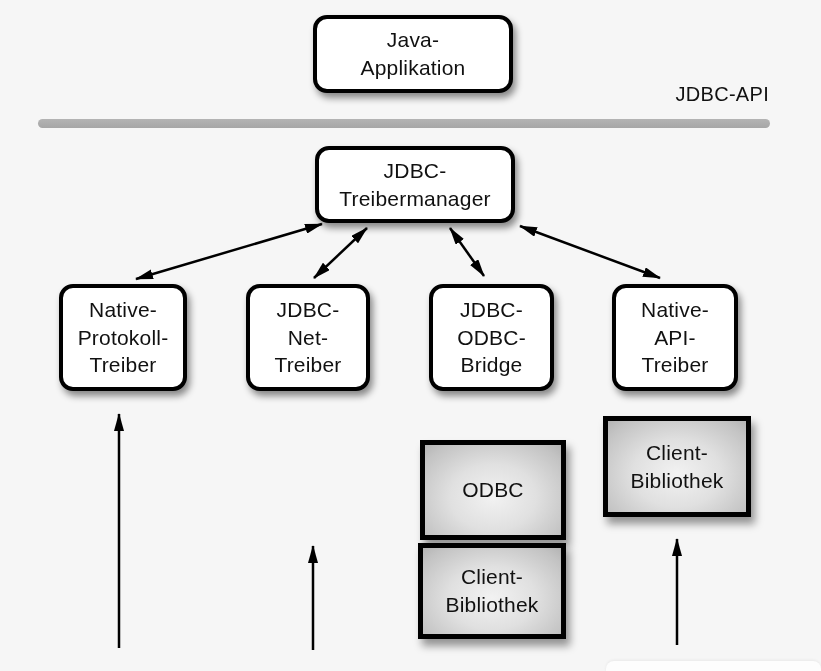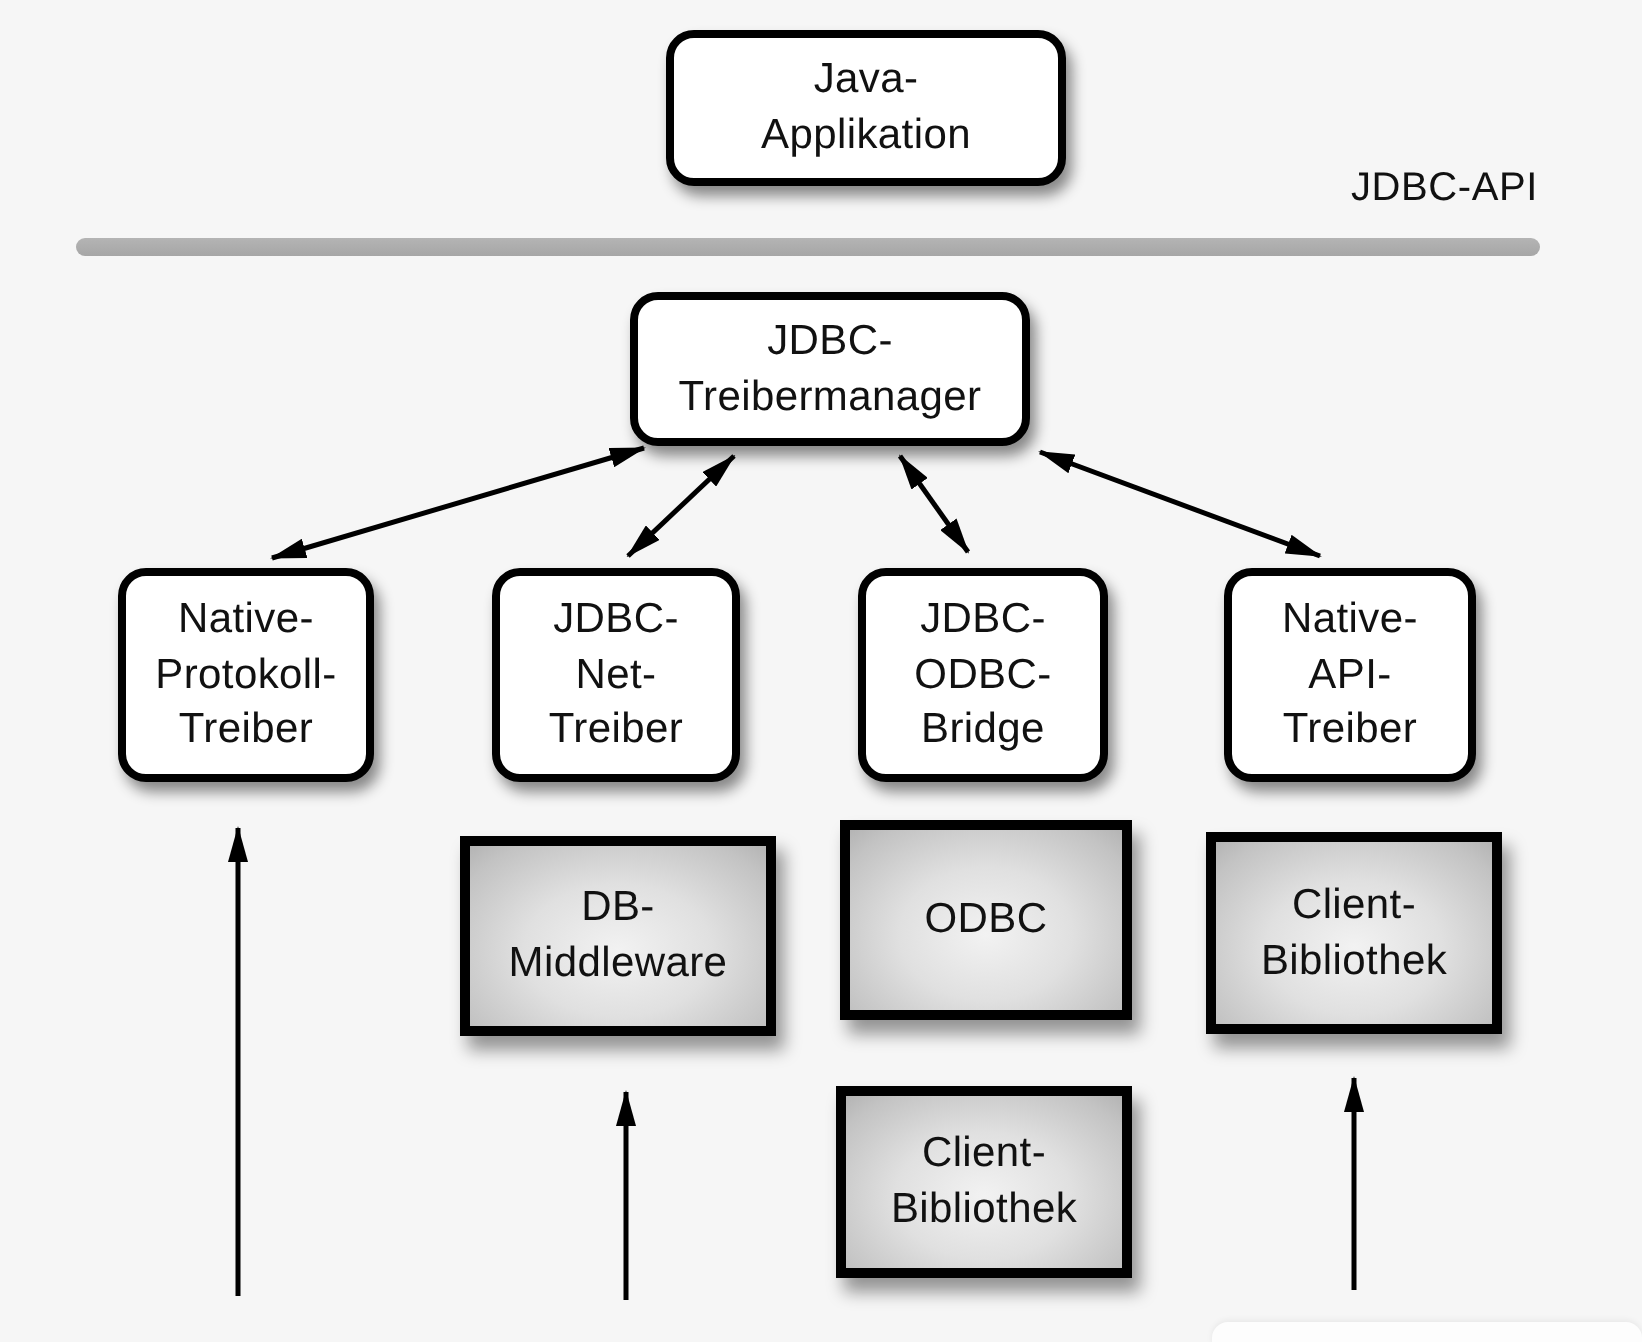--- a/index.html
+++ b/index.html
@@ -100,21 +100,21 @@
     <line x1="322" y1="224" x2="136" y2="279" stroke="#000" stroke-width="2.5" marker-start="url(#ah)" marker-end="url(#ah)"></line>
     <line x1="367" y1="228" x2="314" y2="278" stroke="#000" stroke-width="2.5" marker-start="url(#ah)" marker-end="url(#ah)"></line>
     <line x1="450" y1="228" x2="484" y2="276" stroke="#000" stroke-width="2.5" marker-start="url(#ah)" marker-end="url(#ah)"></line>
     <line x1="520" y1="226" x2="660" y2="278" stroke="#000" stroke-width="2.5" marker-start="url(#ah)" marker-end="url(#ah)"></line>
 
     <line x1="119" y1="648" x2="119" y2="414" stroke="#000" stroke-width="2.5" marker-end="url(#ah)"></line>
     <line x1="313" y1="650" x2="313" y2="546" stroke="#000" stroke-width="2.5" marker-end="url(#ah)"></line>
     <line x1="677" y1="645" x2="677" y2="539" stroke="#000" stroke-width="2.5" marker-end="url(#ah)"></line>
   </svg>
 
-  <div class="node rounded-white" style="left:313px; top:15px; width:200px; height:78px;margin-left:20px;">
+  <div class="node rounded-white" style="left:313px; top:15px; width:200px; height:78px;">
     <span class="label">Java-
 Applikation</span>
   </div>
 
   <div class="node rounded-white" style="left:315px; top:146px; width:200px; height:77px;">
     <span class="label">JDBC-
 Treibermanager</span>
   </div>
 
   <div class="node rounded-white" style="left:59px; top:284px; width:128px; height:107px;">
@@ -134,26 +134,22 @@
 ODBC-
 Bridge</span>
   </div>
 
   <div class="node rounded-white" style="left:612px; top:284px; width:126px; height:107px;">
     <span class="label">Native-
 API-
 Treiber</span>
   </div>
 
-  <div class="node gray-box" style="left:230px; top:418px; width:158px; height:100px;">
-    <span class="label">DB-
-Middleware</span>
-  </div>
 
-  <div class="node gray-box" style="left:420px; top:410px; width:146px; height:100px;">
+  <div class="node gray-box" style="left:420px; top:440px; width:146px; height:100px;">
     <span class="label">ODBC</span>
   </div>
 
   <div class="node gray-box" style="left:603px; top:416px; width:148px; height:101px;">
     <span class="label">Client-
 Bibliothek</span>
   </div>
 
   <div class="node gray-box" style="left:418px; top:543px; width:148px; height:96px;">
     <span class="label">Client-

